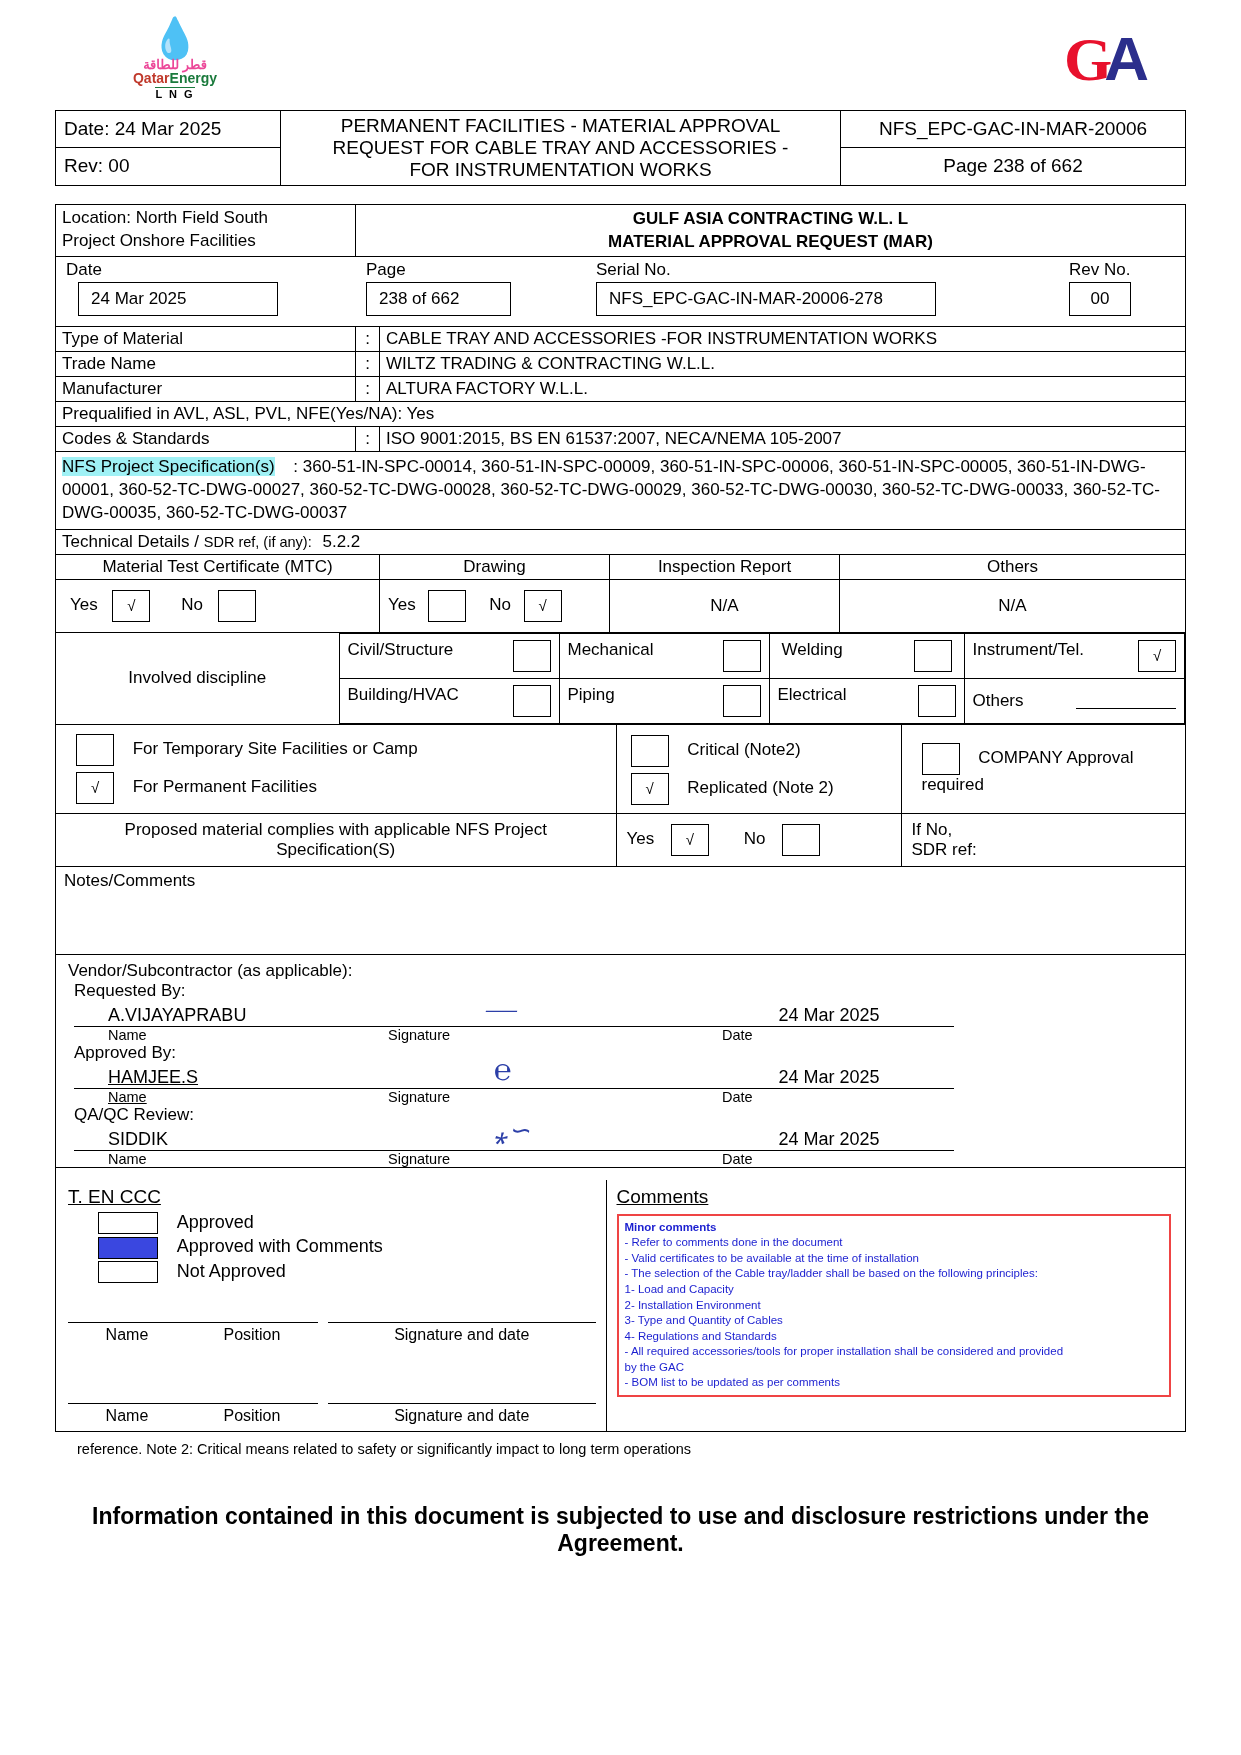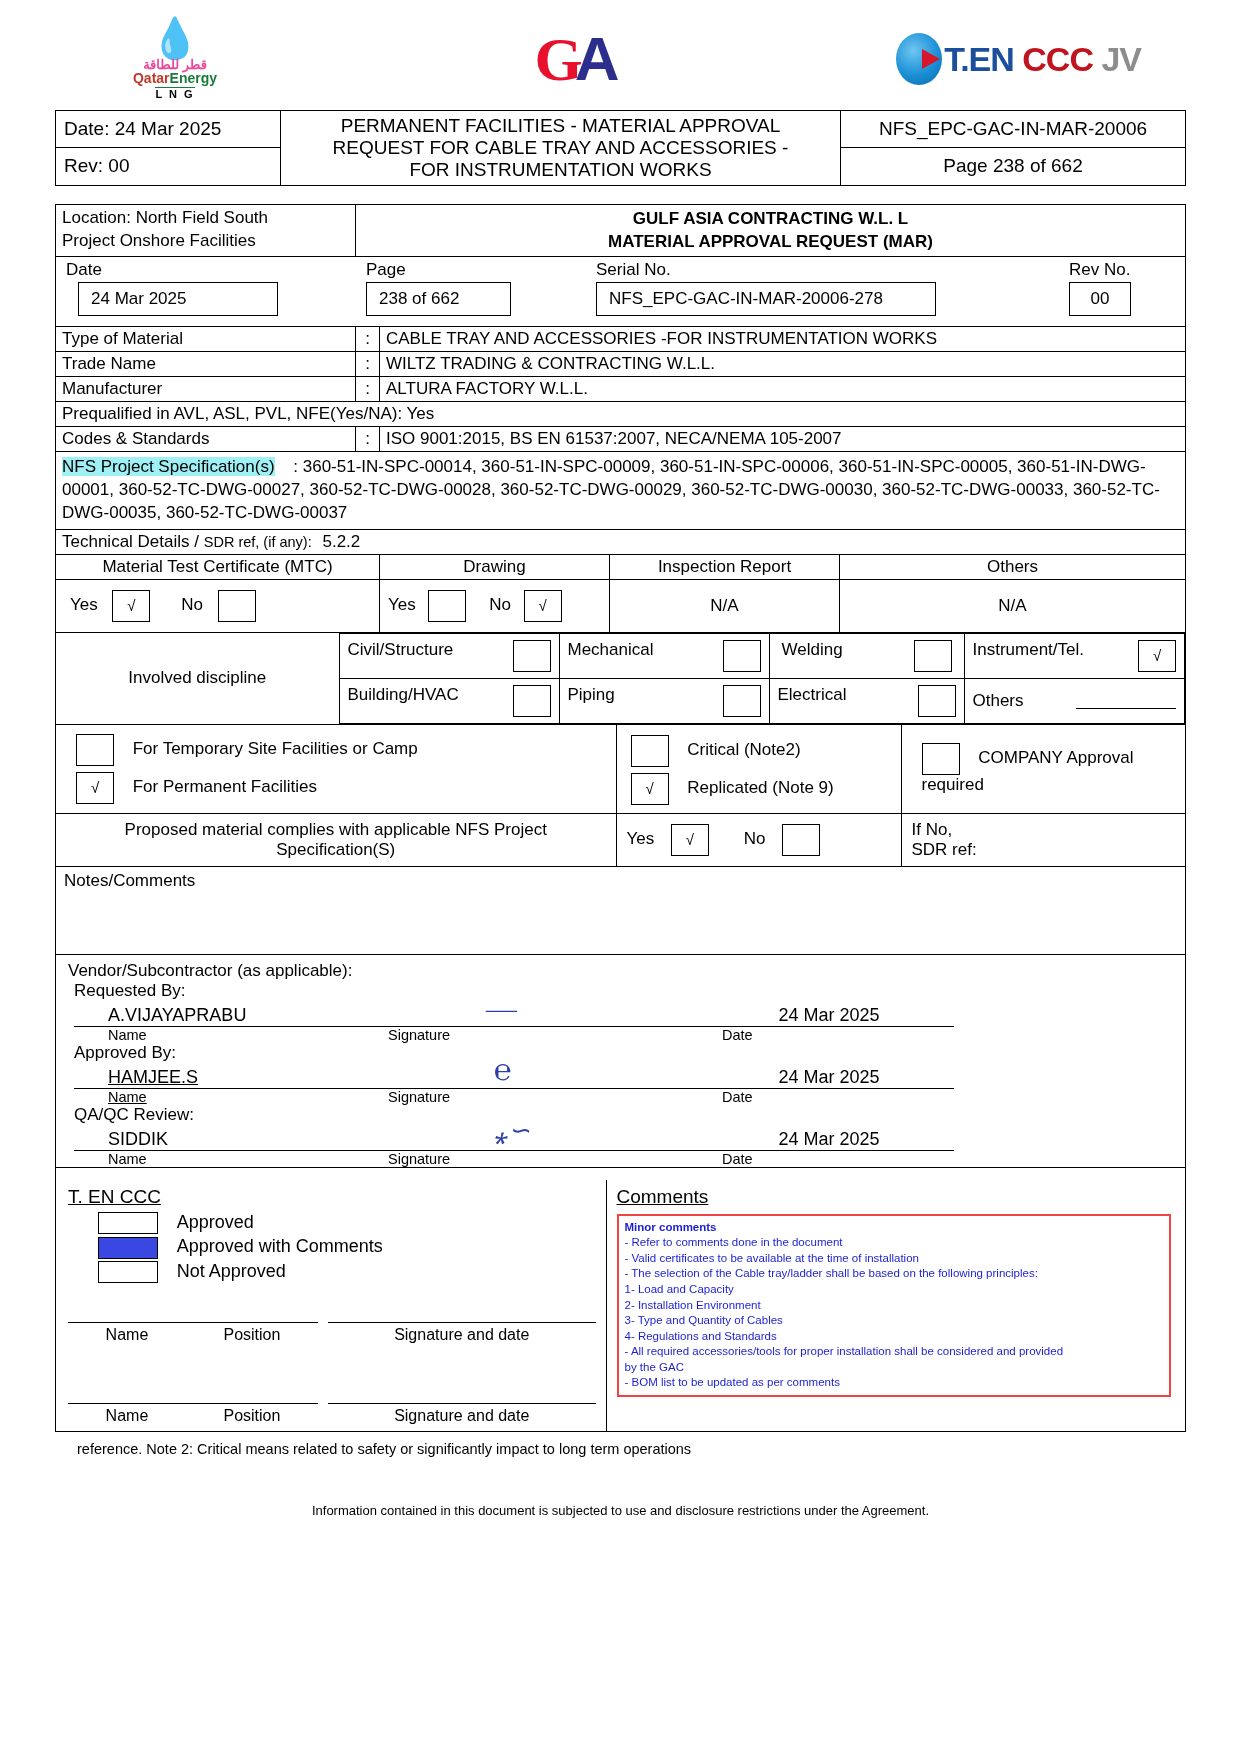--- a/index.html
+++ b/index.html
@@ -57,21 +57,21 @@
   .chk { display:inline-block; width:38px; height:32px; border:1.4px solid #000; vertical-align:middle; text-align:center; line-height:30px; font-size:15px; background:#fff; }
   .chk.wide { width:60px; height:22px; }
   .chk.filled { background:#3a47e0; }
 
   .center { text-align:center; }
 
   .cmt-box { border:2px solid #ef4444; padding:4px 6px; color:#1b1fd0; font-size:11.5px; line-height:1.35; }
   .cmt-box b { font-size:11.5px; }
 
   .note-txt { width:1131px; margin:8px auto 0 auto; font-size:14.5px; line-height:1.3; padding-left:22px; }
-  .footer { width:1131px; margin:44px auto 0 auto; text-align:center; font-size:13px; }
+  .footer { width:1131px; margin:44px auto 0 auto; text-align:center; font-size:23px;font-weight:bold; }
 
   .sig-scribble { font-family:"Liberation Serif", serif; color:#2c3fa8; font-style:italic; }
 </style>
 </head>
 <body>
 
 <div class="page">
 
   <div class="logos">
 
@@ -79,30 +79,20 @@
       <div class="qe-drop">💧</div>
       <div class="qe-ar">قطر للطاقة</div>
       <div class="qe-en"><span class="q">Qatar</span><span class="e">Energy</span></div>
       <div><span class="qe-lng">L N G</span></div>
     </div>
 
     <div class="logo-ga">
       <span class="g">G</span><span class="a">A</span>
     </div>
 
-    <div class="logo-ten">
-      <div class="ten-ball">
-          <span class="ten-tri"></span>
-        </div>
-      <div class="ten-txt">
-        <span class="tn">T.EN</span>
-        <span class="cc">CCC</span>
-        <span class="jv">JV</span>
-      </div>
-    </div>
   </div>
 
   <table class="tbl titlebar">
     <tbody>
         <tr>
       <td class="tb-left">Date: 24 Mar 2025</td>
       <td class="tb-mid" rowspan="2">
         <div>PERMANENT FACILITIES - MATERIAL APPROVAL</div>
         <div>REQUEST FOR CABLE TRAY AND ACCESSORIES -</div>
         <div>FOR INSTRUMENTATION WORKS</div>
@@ -286,21 +276,21 @@
                 <span style="padding-left:14px;">For Permanent Facilities</span>
               </div>
             </td>
             <td class="nb" style="width:285px; border-right:1px solid #000 !important; padding:10px 0 8px 14px;">
               <div style="margin-bottom:6px;">
                 <span class="chk"></span>
                 <span style="padding-left:14px;">Critical (Note2)</span>
               </div>
               <div>
                 <span class="chk">√</span>
-                <span style="padding-left:14px;">Replicated (Note 9)</span>
+                <span style="padding-left:14px;">Replicated (Note 2)</span>
               </div>
             </td>
             <td class="nb" style="padding:8px 0 8px 20px;">
               <span class="chk"></span>
               <span style="padding-left:14px;">COMPANY Approval required</span>
             </td>
           </tr>
         </tbody>
             </table>
       </td>

